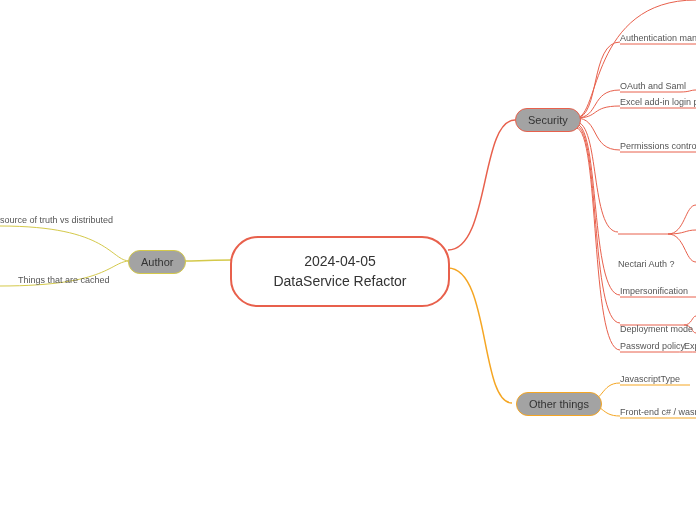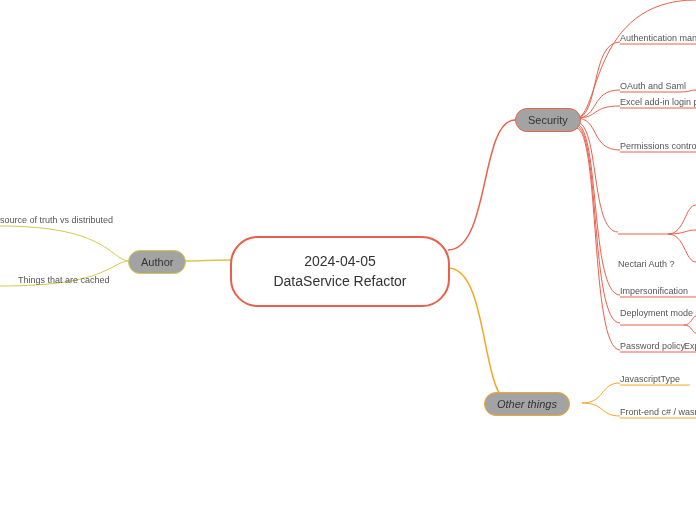--- a/index.html
+++ b/index.html
@@ -36,21 +36,21 @@
     color: #333;
     text-align: center;
   }
   .branch {
     padding: 5px 12px;
     border-radius: 14px;
     background: #a3a3a3;
     font-size: 11px;
   }
   .branch.security { border: 1.5px solid #e8604c; left: 515px; top: 108px; }
-  .branch.other    { border: 1.5px solid #f5a623; left: 484px; top: 392px; font-style: italic; }
+  .branch.other    { border: 1.5px solid #f5a623; left: 516px; top: 392px; }
   .branch.caching  { border: 1.5px solid #d4c94a; left: 128px; top: 250px; }
   .leaf {
     font-size: 9px;
     color: #555;
   }
 </style>
 </head>
 <body>
 
 <svg class="connectors" viewBox="0 0 696 520">
@@ -111,21 +111,21 @@
 <div class="node branch security">Security</div>
 
 <div class="node leaf" style="left:620px; top:33px;">Authentication management</div>
 <div class="node leaf" style="left:620px; top:81px;">OAuth and Saml</div>
 
 <div class="node leaf" style="left:620px; top:97px;">Excel add-in login page - use</div>
 <div class="node leaf" style="left:620px; top:141px;">Permissions control / Author</div>
 <div class="node leaf" style="left:618px; top:223px;margin-top:36px;">Nectari Auth ?</div>
 
 <div class="node leaf" style="left:620px; top:286px;">Impersonification</div>
-<div class="node leaf" style="left:620px; top:308px;">Deployment mode</div>
+<div class="node leaf" style="left:620px; top:324px;">Deployment mode</div>
 
 <div class="node leaf" style="left:620px; top:341px;">Password policy</div>
 <div class="node leaf" style="left:684px; top:341px;">Expi</div>
 
 <div class="node branch other">Other things</div>
 <div class="node leaf" style="left:620px; top:374px;">JavascriptType</div>
 <div class="node leaf" style="left:620px; top:407px;">Front-end c# / wasm</div>
 
 <div class="node branch caching">Author</div>
 <div class="node leaf" style="left:0px; top:215px;">source of truth vs distributed</div>

